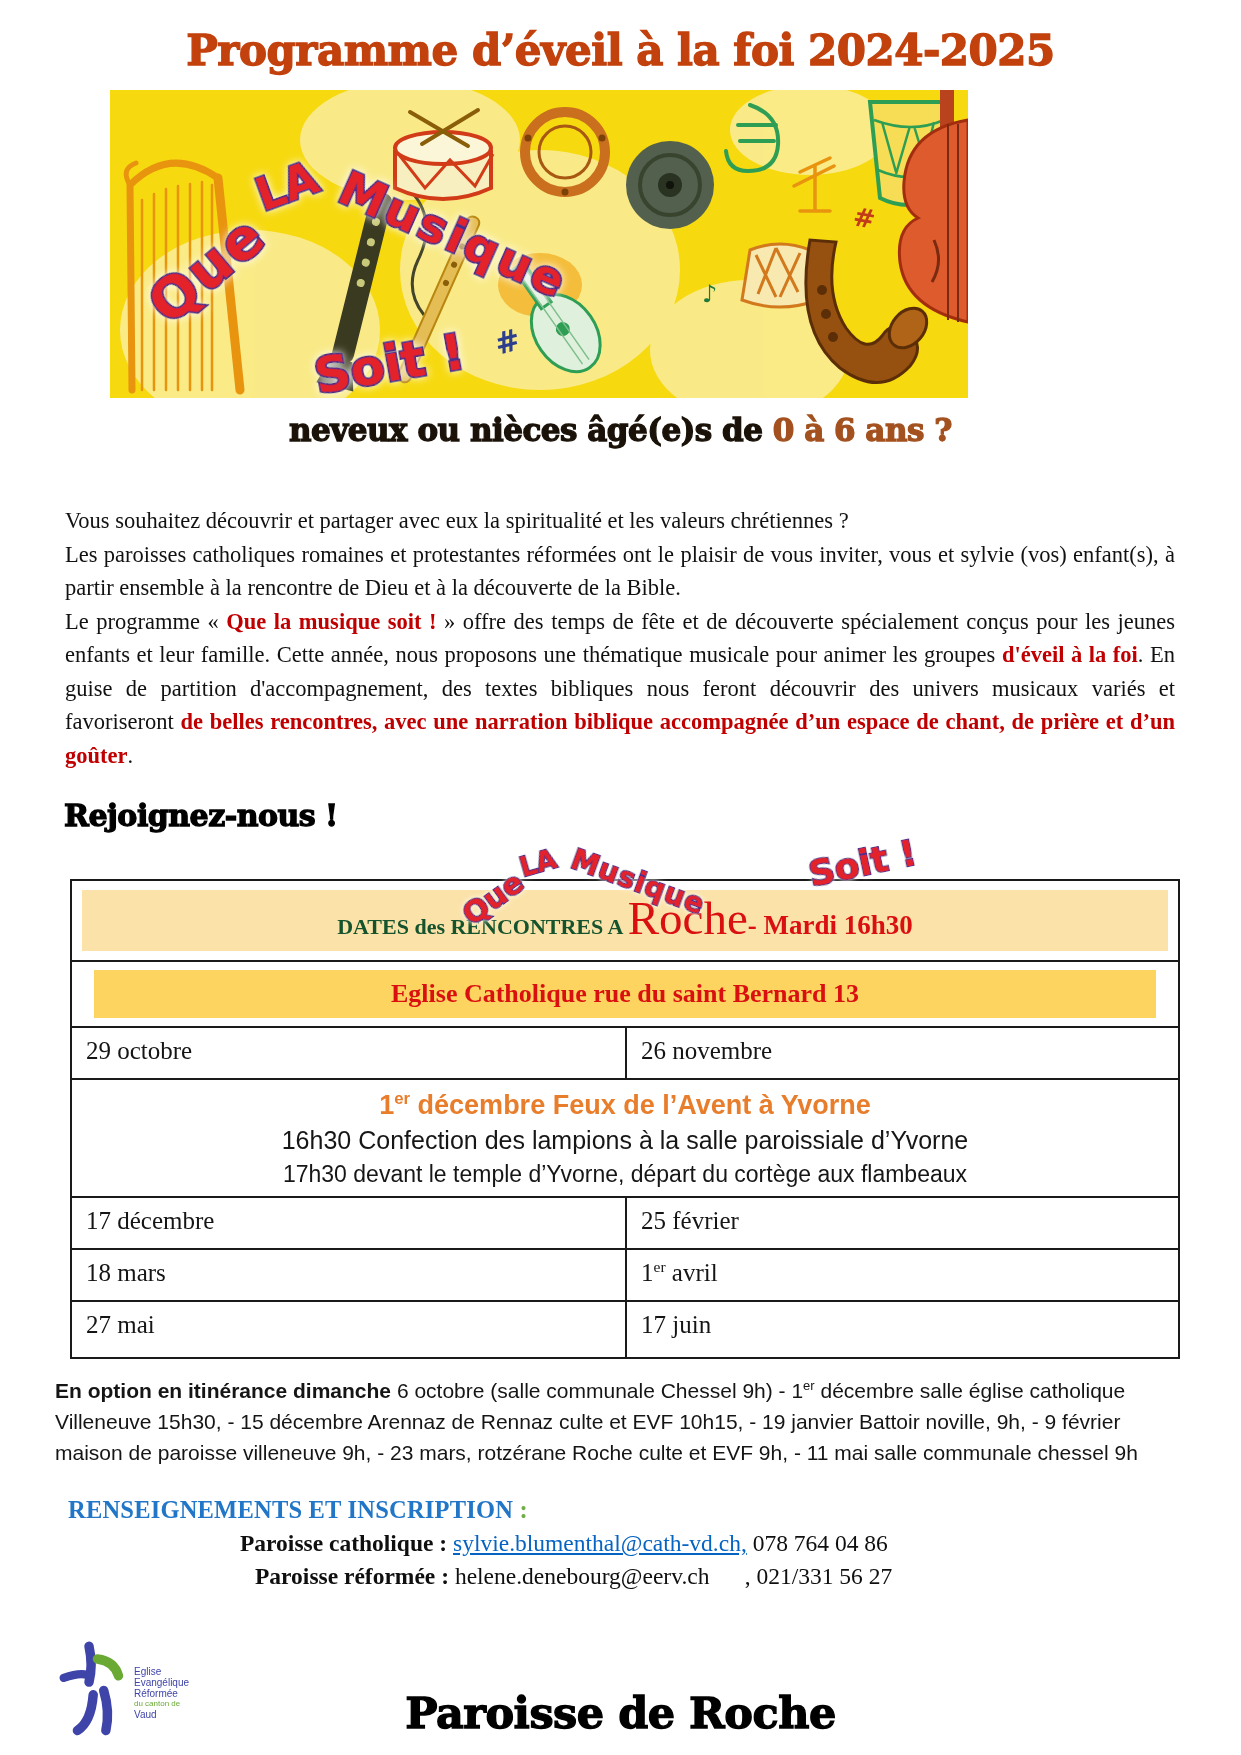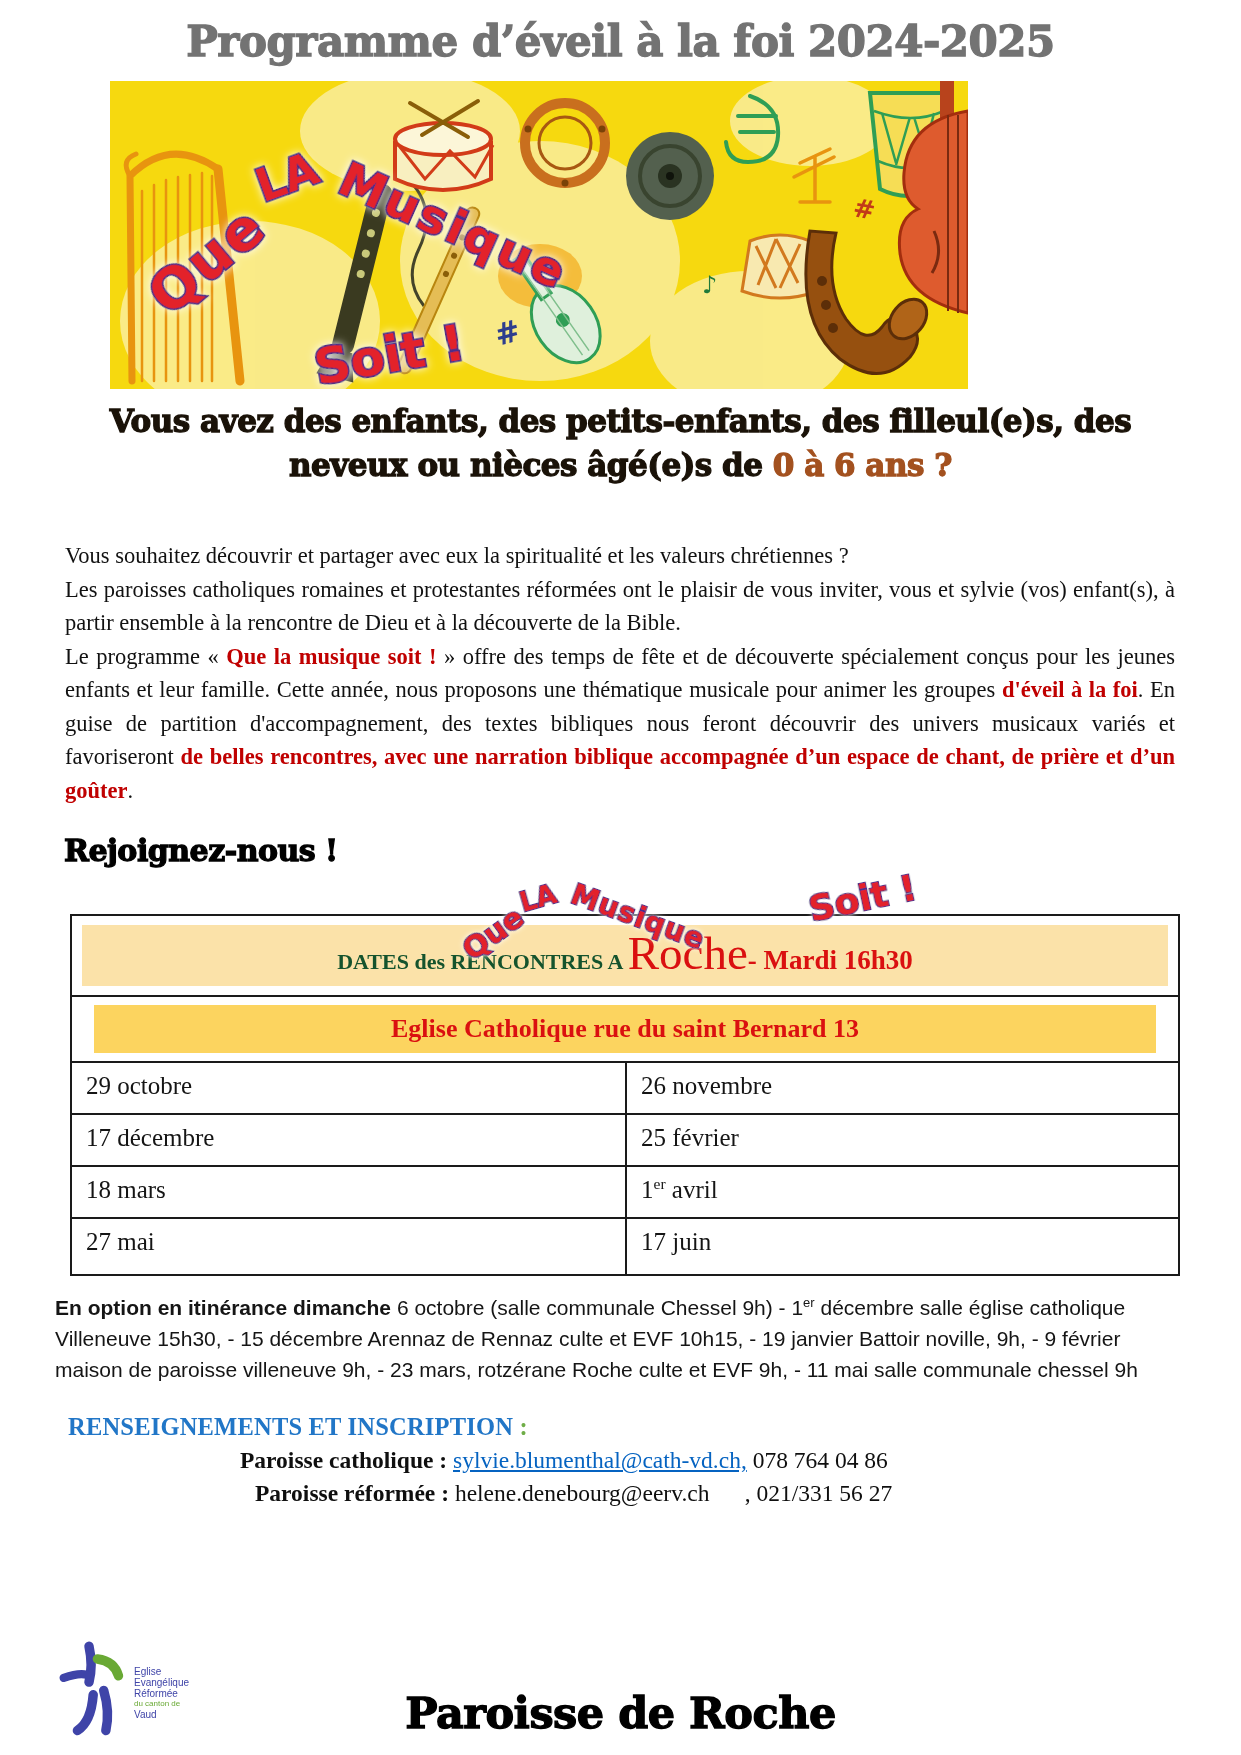--- a/index.html
+++ b/index.html
@@ -2,22 +2,22 @@
 <html lang="fr"><head>
 <meta charset="utf-8">
 <style>
   html,body{margin:0;padding:0;background:#888;}
   .page{
     position:relative;width:1241px;height:1755px;margin:0 auto;background:#ffffff;
     font-family:"Liberation Serif",serif;color:#111;overflow:hidden;
   }
   .fat{-webkit-text-stroke:1.3px;letter-spacing:-0.5px;}
   .title{
-    margin:0;padding-top:17px;text-align:center;
-    font-family:"DejaVu Serif",serif;font-weight:bold;font-size:42px;line-height:1.2;color:#737373;
+    margin:0;padding-top:26px;text-align:center;
+    font-family:"DejaVu Serif",serif;font-weight:bold;font-size:42px;line-height:1.2;color:#c2410c;
   }
   .banner{margin:14px 0 0 110px;width:858px;height:308px;}
   .banner svg{display:block;width:858px;height:308px;}
   .headline{
     margin-top:10px;text-align:center;font-family:"DejaVu Serif",serif;font-weight:bold;
     font-size:31px;line-height:44px;color:#1a1208;
   }
   .headline .brown{color:#A3511F;}
   .bodytext{margin:52px 66px 0 65px;font-size:22.5px;line-height:33.5px;text-align:justify;}
   .bodytext p{margin:0;}
@@ -212,21 +212,20 @@
       <g font-family="'DejaVu Sans',sans-serif" font-weight="bold">
         <text x="38" y="220" font-size="56" letter-spacing="2" fill="#E3242B" stroke="#4B2D8A" stroke-width="3.5" paint-order="stroke" filter="url(#whiteglow)" transform="rotate(-40 70 200)">Que</text>
         <text x="148" y="118" font-size="44" fill="#E3242B" stroke="#4B2D8A" stroke-width="3.5" paint-order="stroke" filter="url(#whiteglow)" transform="rotate(-20 160 105)">LA</text>
         <text x="225" y="112" font-size="47" letter-spacing="3" fill="#E3242B" stroke="#4B2D8A" stroke-width="3.5" paint-order="stroke" filter="url(#whiteglow)" transform="rotate(24 230 112)">Musique</text>
         <text x="205" y="298" font-size="50" fill="#E3242B" stroke="#4B2D8A" stroke-width="3.5" paint-order="stroke" filter="url(#whiteglow)" transform="rotate(-10 240 285)">Soit !</text>
       </g>
     </svg>
   </div>
 
   <div class="headline fat">
-    <div>Vous avez des enfants, des petits-enfants, des filleul(e)s, des</div>
     <div><span>neveux ou nièces âgé(e)s de </span><span class="brown">0 à 6 ans ?</span></div>
   </div>
 
   <div class="bodytext">
     <p>Vous souhaitez découvrir et partager avec eux la spiritualité et les valeurs chrétiennes ?</p>
     <p>Les paroisses catholiques romaines et protestantes réformées ont le plaisir de vous inviter, vous et sylvie (vos) enfant(s), à partir ensemble à la rencontre de Dieu et à la découverte de la Bible.</p>
     <p><span>Le programme « </span><span class="red">Que la musique soit !</span><span> » offre des temps de fête et de découverte spécialement conçus pour les jeunes enfants et leur famille. Cette année, nous proposons une thématique musicale pour animer les groupes </span><span class="red">d'éveil à la foi</span><span>. En guise de partition d'accompagnement, des textes bibliques nous feront découvrir des univers musicaux variés et favoriseront </span><span class="red">de belles rencontres, avec une narration biblique accompagnée d’un espace de chant, de prière et d’un goûter</span><span>.</span></p>
   </div>
 
   <div class="join fat">Rejoignez-nous !</div>
@@ -259,20 +258,27 @@
       <div class="hdrpad" style="padding:8px 22px;">
         <div class="hdr2">Eglise Catholique rue du saint Bernard 13</div>
       </div>
     </div>
 
     <div class="trow r-dates">
       <div class="cell">29 octobre</div>
       <div class="cell">26 novembre</div>
     </div>
 
+    <div class="trow">
+      <div class="special">
+        <div class="l1"><span>1</span><sup>er</sup><span> décembre Feux de l’Avent à Yvorne</span></div>
+        <div class="l2">16h30 Confection des lampions à la salle paroissiale d’Yvorne</div>
+        <div class="l3">17h30 devant le temple d’Yvorne, départ du cortège aux flambeaux</div>
+      </div>
+    </div>
 
     <div class="trow r-dates">
       <div class="cell">17 décembre</div>
       <div class="cell">25 février</div>
     </div>
 
     <div class="trow r-dates">
       <div class="cell">18 mars</div>
       <div class="cell"><span>1</span><sup>er</sup><span> avril</span></div>
     </div>

